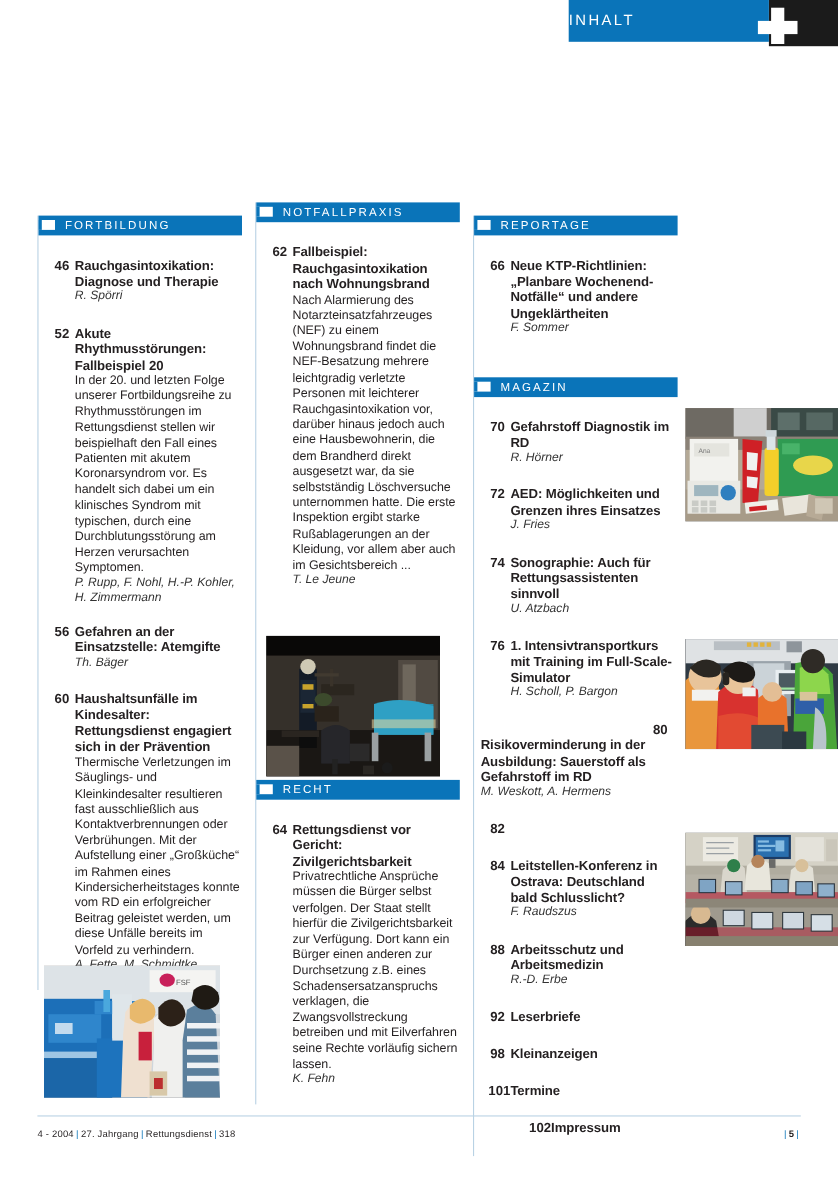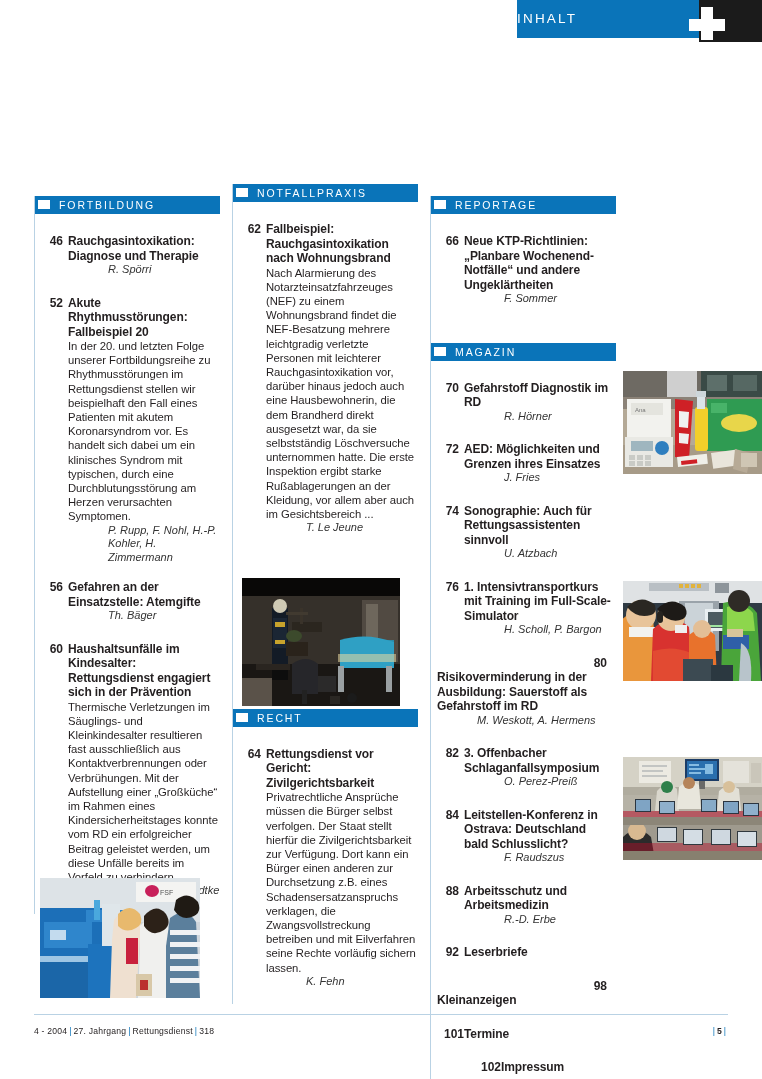--- a/index.html
+++ b/index.html
@@ -79,21 +79,21 @@
   .entry .body{flex:1 1 auto;}
   .entry .ttl{
     font-size:12px;font-weight:700;line-height:14.5px;color:#231f20;
     letter-spacing:-0.1px;
   }
   .entry .abs{
     font-size:11.3px;line-height:14.2px;color:#231f20;font-weight:400;
     letter-spacing:-0.05px;
   }
   .entry .aut{
-    font-size:11px;line-height:13.5px;font-style:italic;color:#333;margin-left:40px;
+    font-size:11px;line-height:13.5px;font-style:italic;color:#333;
   }
   .entry.simple{margin-bottom:19px;}
 
   
   .photo{position:absolute;overflow:hidden;background:#888;}
 
   
   #photo-exhibition{left:40px;top:878px;width:160px;height:120px;}
   
   #photo-fire{left:242px;top:578px;width:158px;height:128px;}
@@ -242,24 +242,20 @@
     </div>
     <div class="entry simple" style="padding-right: 4px; flex-direction: column;">
       <div class="pg">80</div>
       <div class="body">
         <div class="ttl">Risikoverminderung in der Ausbildung: Sauerstoff als Gefahrstoff im RD</div>
         <div class="aut">M. Weskott, A. Hermens</div>
       </div>
     </div>
     <div class="entry simple" style="padding-right: 4px;">
       <div class="pg">82</div>
-      <div class="body">
-        <div class="ttl">3. Offenbacher Schlaganfallsymposium</div>
-        <div class="aut">O. Perez-Preiß</div>
-      </div>
     </div>
     <div class="entry simple" style="padding-right: 4px;">
       <div class="pg">84</div>
       <div class="body">
         <div class="ttl">Leitstellen-Konferenz in Ostrava: Deutschland bald Schlusslicht?</div>
         <div class="aut">F. Raudszus</div>
       </div>
     </div>
     <div class="entry simple" style="padding-right: 4px;">
       <div class="pg">88</div>
@@ -267,21 +263,21 @@
         <div class="ttl">Arbeitsschutz und Arbeitsmedizin</div>
         <div class="aut">R.-D. Erbe</div>
       </div>
     </div>
     <div class="entry simple" style="padding-right: 4px;">
       <div class="pg">92</div>
       <div class="body">
         <div class="ttl">Leserbriefe</div>
       </div>
     </div>
-    <div class="entry simple" style="padding-right: 4px; flex-direction: column;">
+    <div class="entry simple" style="padding-right: 4px;">
       <div class="pg">98</div>
       <div class="body">
         <div class="ttl">Kleinanzeigen</div>
       </div>
     </div>
     <div class="entry simple" style="padding-right: 4px;">
       <div class="pg wide">101</div>
       <div class="body">
         <div class="ttl">Termine</div>
       </div>

